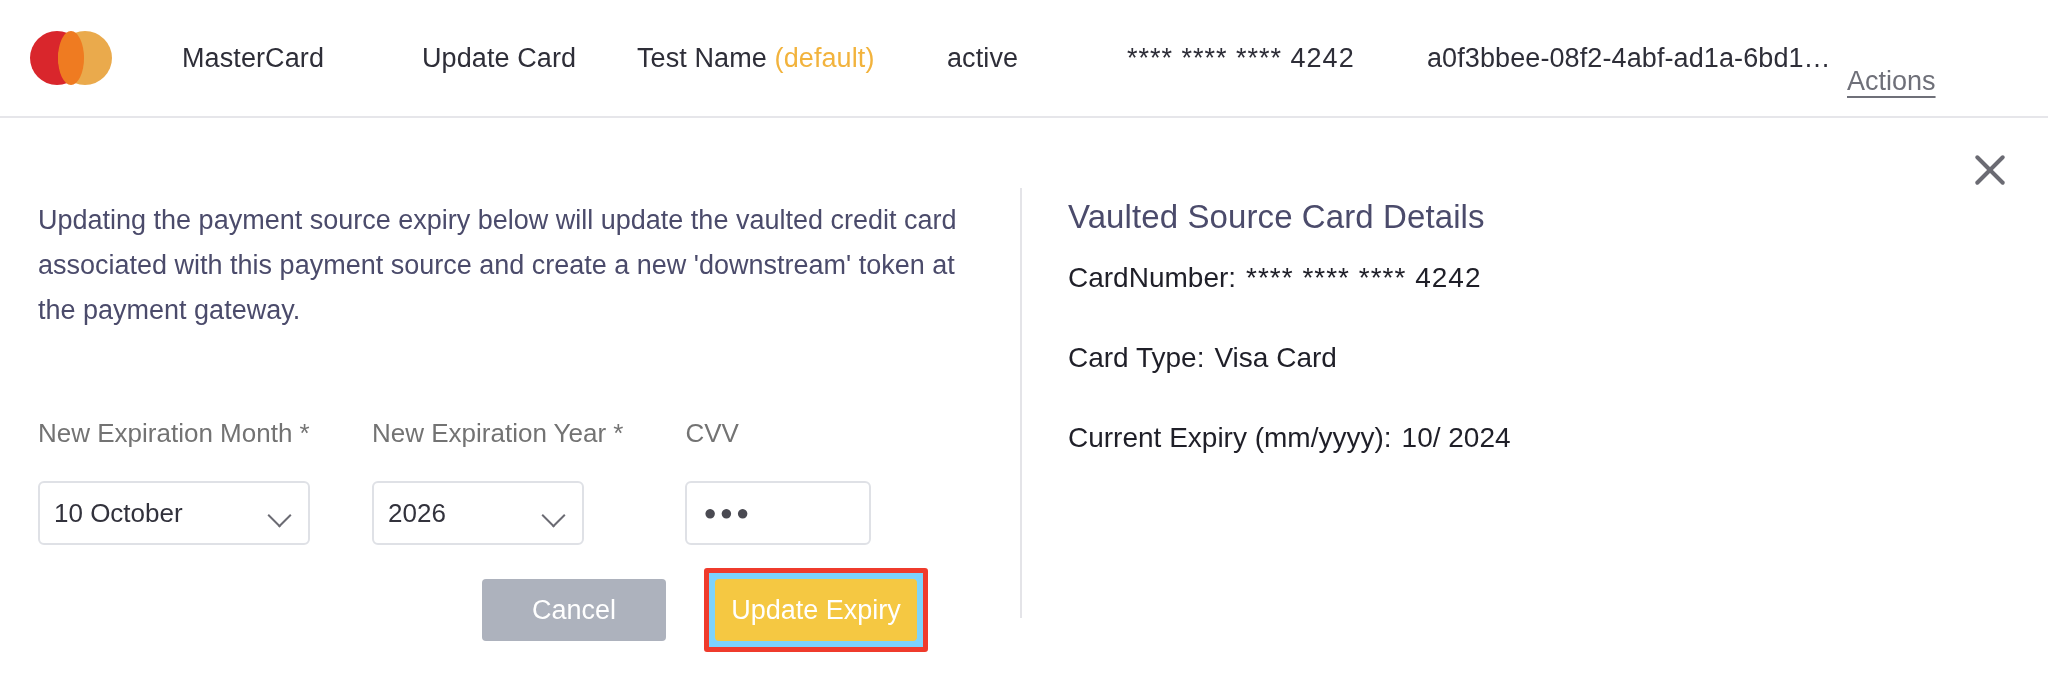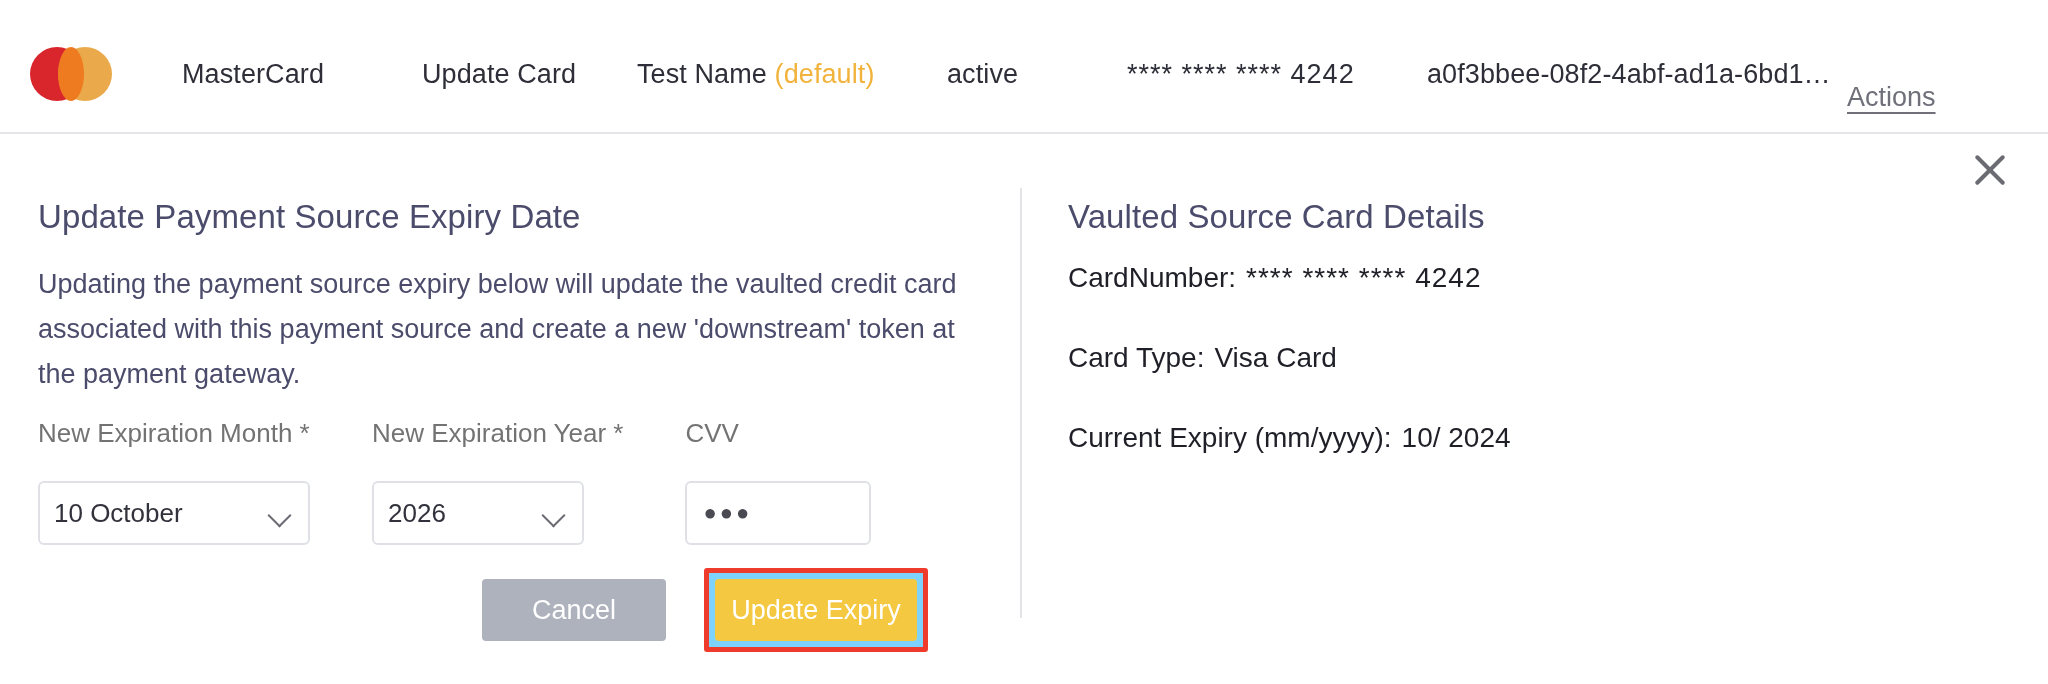--- a/index.html
+++ b/index.html
@@ -18,21 +18,21 @@
     position: relative;
     width: 2048px;
     height: 684px;
     background: #ffffff;
   }
 
   
   .header-row {
     position: absolute;
     left: 0;
-    top: 16px;
+    top: 0;
     width: 2048px;
     height: 118px;
     border-bottom: 2px solid #e6e6ea;
     display: flex;
     align-items: center;
     box-sizing: border-box;
     padding-left: 30px;
   }
   .brand-logo {
     position: relative;
@@ -298,21 +298,20 @@
   </div>
 
   <div class="close-btn">
     <span></span>
       <span></span>
   </div>
 
   <div class="body-area">
 
     <div class="left-panel">
-      <h2 class="panel-title">Update Payment Source Expiry Date</h2>
       <p class="panel-para">Updating the payment source expiry below will update the vaulted credit card associated with this payment source and create a new 'downstream' token at the payment gateway.</p>
     </div>
 
     <div class="form-row">
 
       <div class="field">
         <div class="field-label">New Expiration Month *</div>
         <div class="select-box select-month">
           <span class="select-value">10 October</span>
           <span class="chev"></span>

